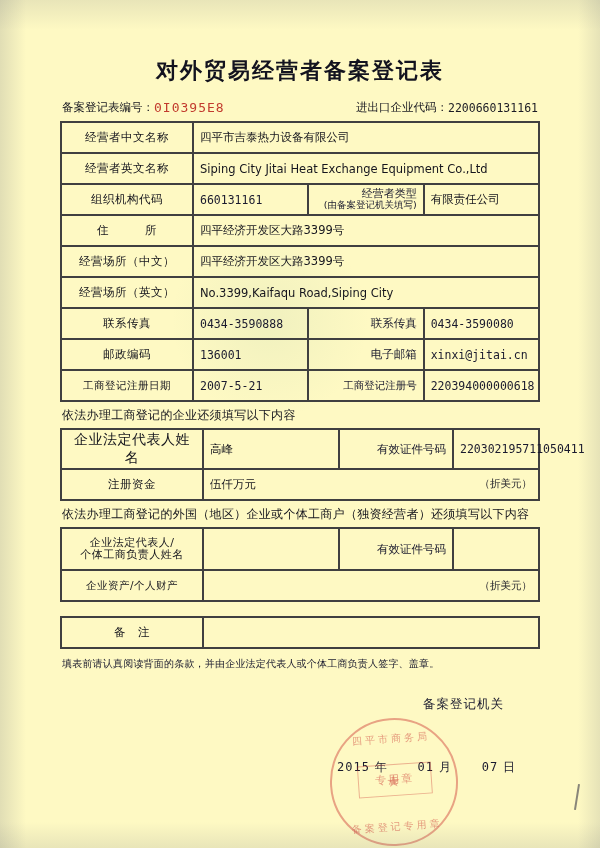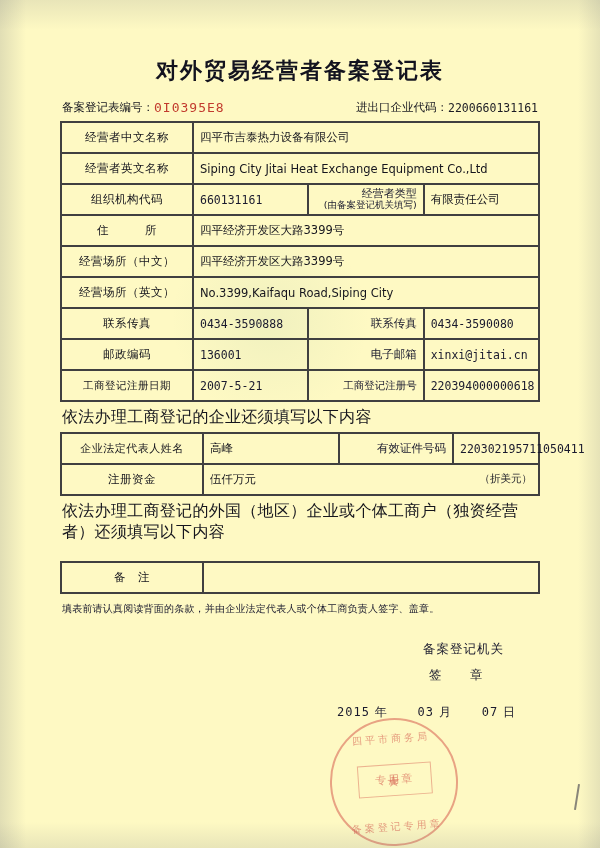--- a/index.html
+++ b/index.html
@@ -119,21 +119,21 @@
   }
   .two-line {
     line-height: 1.12;
     font-size: 10px;
     text-align: center;
   }
   .two-line .l1 { font-size: 11px; }
   .two-line .l2 { font-size: 9.5px; }
 
   .section-note {
-    font-size: 16px;
+    font-size: 12px;
     padding: 5px 2px 4px 2px;
     color: #15151d;
     letter-spacing: 0.3px;
   }
 
   .right-note {
     float: right;
     font-size: 10.5px;
     color: #24242c;
   }
@@ -326,58 +326,77 @@
         <td class="val-mono">220394000000618</td>
       </tr>
     </tbody>
       </table>
 
     <div class="section-note">依法办理工商登记的企业还须填写以下内容</div>
 
     <table class="form">
       <tbody>
           <tr>
-        <td class="lbl" style="font-size:11px; width:128px;">企业法定代表人姓名</td>
+        <td class="lbl" style="font-size:14px; width:128px;">企业法定代表人姓名</td>
         <td class="val" style="width:122px;">高峰</td>
         <td class="lbl-wide" style="width:100px;">有效证件号码</td>
         <td class="val-mono">220302195711050411</td>
       </tr>
       <tr>
         <td class="lbl">注册资金</td>
         <td class="val" colspan="3">
           <span>伍仟万元</span>
           <span class="right-note">（折美元）</span>
         </td>
       </tr>
     </tbody>
       </table>
 
     <div class="section-note">依法办理工商登记的外国（地区）企业或个体工商户（独资经营者）还须填写以下内容</div>
 
+    <table class="form">
+      <tbody>
+          <tr>
+        <td class="lbl two-line" style="width:128px; height:38px;">
+          <div class="l1">企业法定代表人/</div>
+          <div class="l1">个体工商负责人姓名</div>
+        </td>
+        <td class="val" style="width:122px;"></td>
+        <td class="lbl-wide" style="width:100px;">有效证件号码</td>
+        <td class="val-mono"></td>
+      </tr>
+      <tr>
+        <td class="lbl" style="font-size:10.5px;">企业资产/个人财产</td>
+        <td class="val" colspan="3">
+          <span></span>
+          <span class="right-note">（折美元）</span>
+        </td>
+      </tr>
+    </tbody>
+      </table>
 
     <table class="form remark-table" style="margin-top:14px;">
       <tbody>
           <tr>
         <td class="lbl" style="width:128px;">备　注</td>
         <td class="val"></td>
       </tr>
     </tbody>
       </table>
 
     <div class="footer-note">填表前请认真阅读背面的条款，并由企业法定代表人或个体工商负责人签字、盖章。</div>
 
     <div class="sign-area">
       <div class="sign-block">
         <div>备案登记机关</div>
-        <div class="sign-line2">签　章</div>
       </div>
       <div class="date-line">
         <span class="date-num">2015</span>
         <span>年</span>
-        <span class="date-num">03</span>
+        <span class="date-num">01</span>
         <span>月</span>
         <span class="date-num">07</span>
         <span>日</span>
       </div>
     </div>
 
   </div>
 
   <div class="seal">
     <div class="seal-text">

